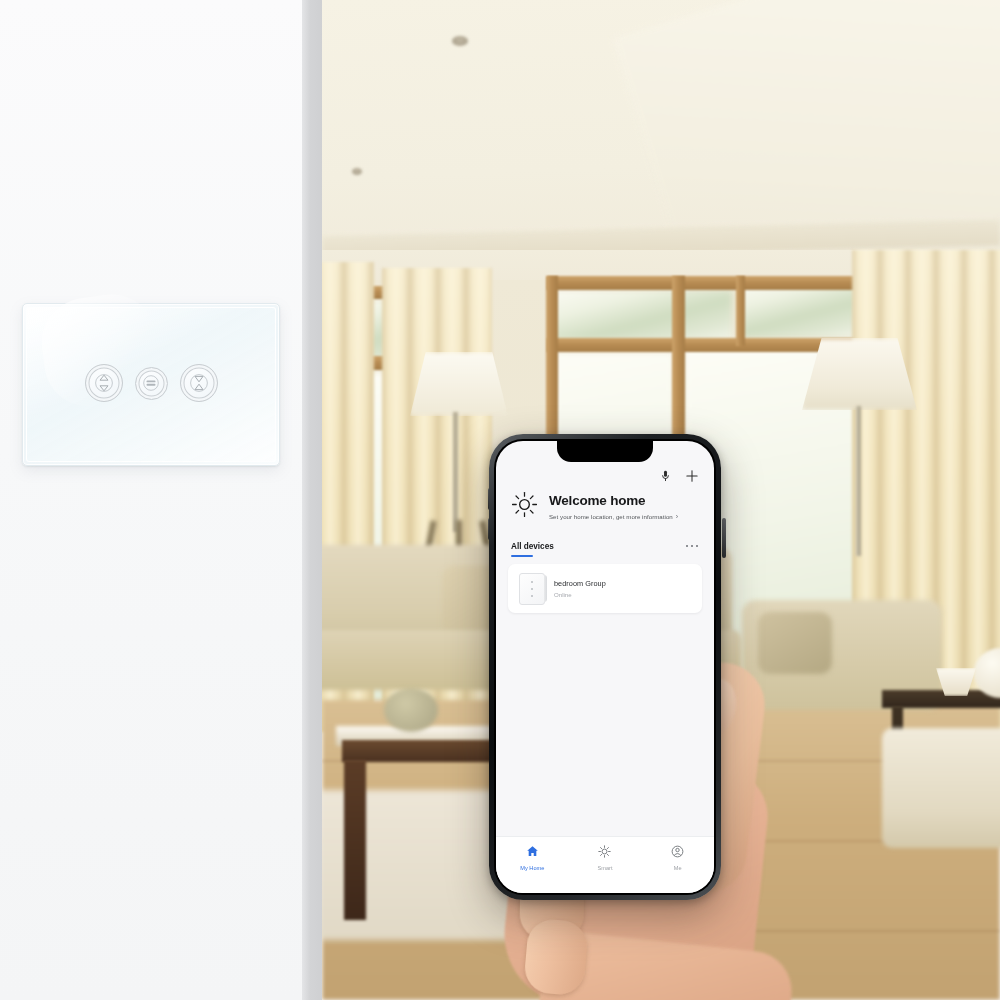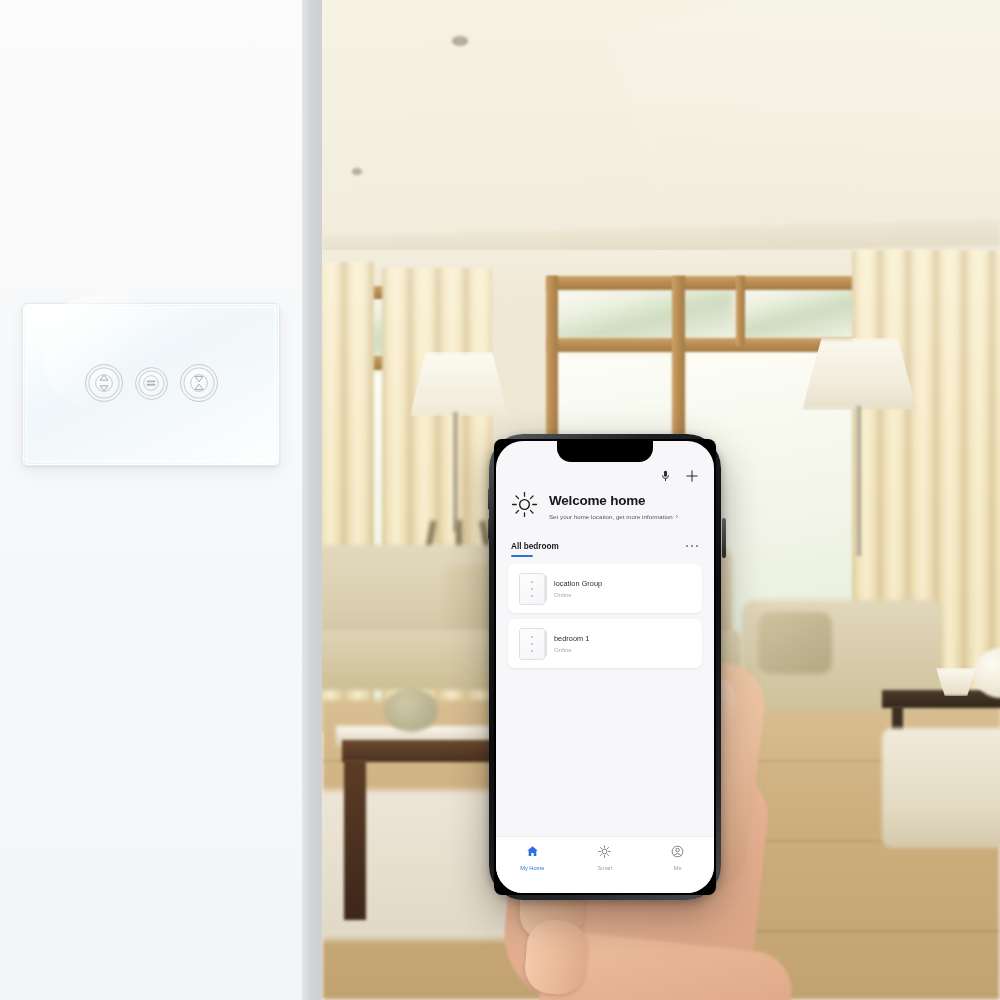--- a/index.html
+++ b/index.html
@@ -236,21 +236,21 @@
   .phone {
     position:absolute; left:489px; top:434px; width:232px; height:466px;
     border-radius:34px;
     background:linear-gradient(145deg,#5b5f63 0%,#1d2023 18%,#0b0d0f 50%,#24272a 82%,#4c5155 100%);
     box-shadow:0 16px 40px rgba(40,30,20,.38), 0 3px 10px rgba(0,0,0,.3);
     padding:5px;
     z-index:20;
   }
   .phone-inner {
     position:relative; width:100%; height:100%;
-    border-radius:8px; background:#000; padding:2px;
+    border-radius:29px; background:#000; padding:2px;
     overflow:hidden;
   }
   .screen {
     position:relative; width:100%; height:100%;
     border-radius:27px; background:#f7f7f9; overflow:hidden;
     display:flex; flex-direction:column;
   }
   .notch {
     position:absolute; left:50%; transform:translateX(-50%); top:0;
     width:96px; height:21px; background:#000;
@@ -493,50 +493,39 @@
             <h1>Welcome home</h1>
             <p>
               <span>Set your home location, get more information</span>
               <span class="chev">›</span>
             </p>
           </div>
         </div>
 
         <div class="tabs-row">
           <div class="tab-wrap">
-            <span class="tab-label">All bedroom</span>
+            <span class="tab-label">All devices</span>
             <span class="tab-underline"></span>
           </div>
           <div class="dots">
             <i></i>
             <i></i>
             <i></i>
           </div>
         </div>
 
         <div class="device-list" id="device-list">
             <div class="device-card">
               <div class="dev-thumb">
                 <i></i>
                 <i></i>
                 <i></i>
               </div>
               <div class="dev-meta">
-                <span class="dev-name">location Group</span>
-                <span class="dev-status">Online</span>
-              </div>
-            </div>
-            <div class="device-card">
-              <div class="dev-thumb">
-                <i></i>
-                <i></i>
-                <i></i>
-              </div>
-              <div class="dev-meta">
-                <span class="dev-name">bedroom 1</span>
+                <span class="dev-name">bedroom Group</span>
                 <span class="dev-status">Online</span>
               </div>
             </div>
           </div>
 
         <div class="bottom-nav" id="bottom-nav">
             <div class="nav-item active">
               <span><svg width="13" height="13" viewBox="0 0 16 16">
                   <path d="M8 1.6 1.5 7.1h1.8v6.4h3.2v-3.8h3v3.8h3.2V7.1h1.8z" fill="#2f6fe0"></path>
                 </svg></span>

